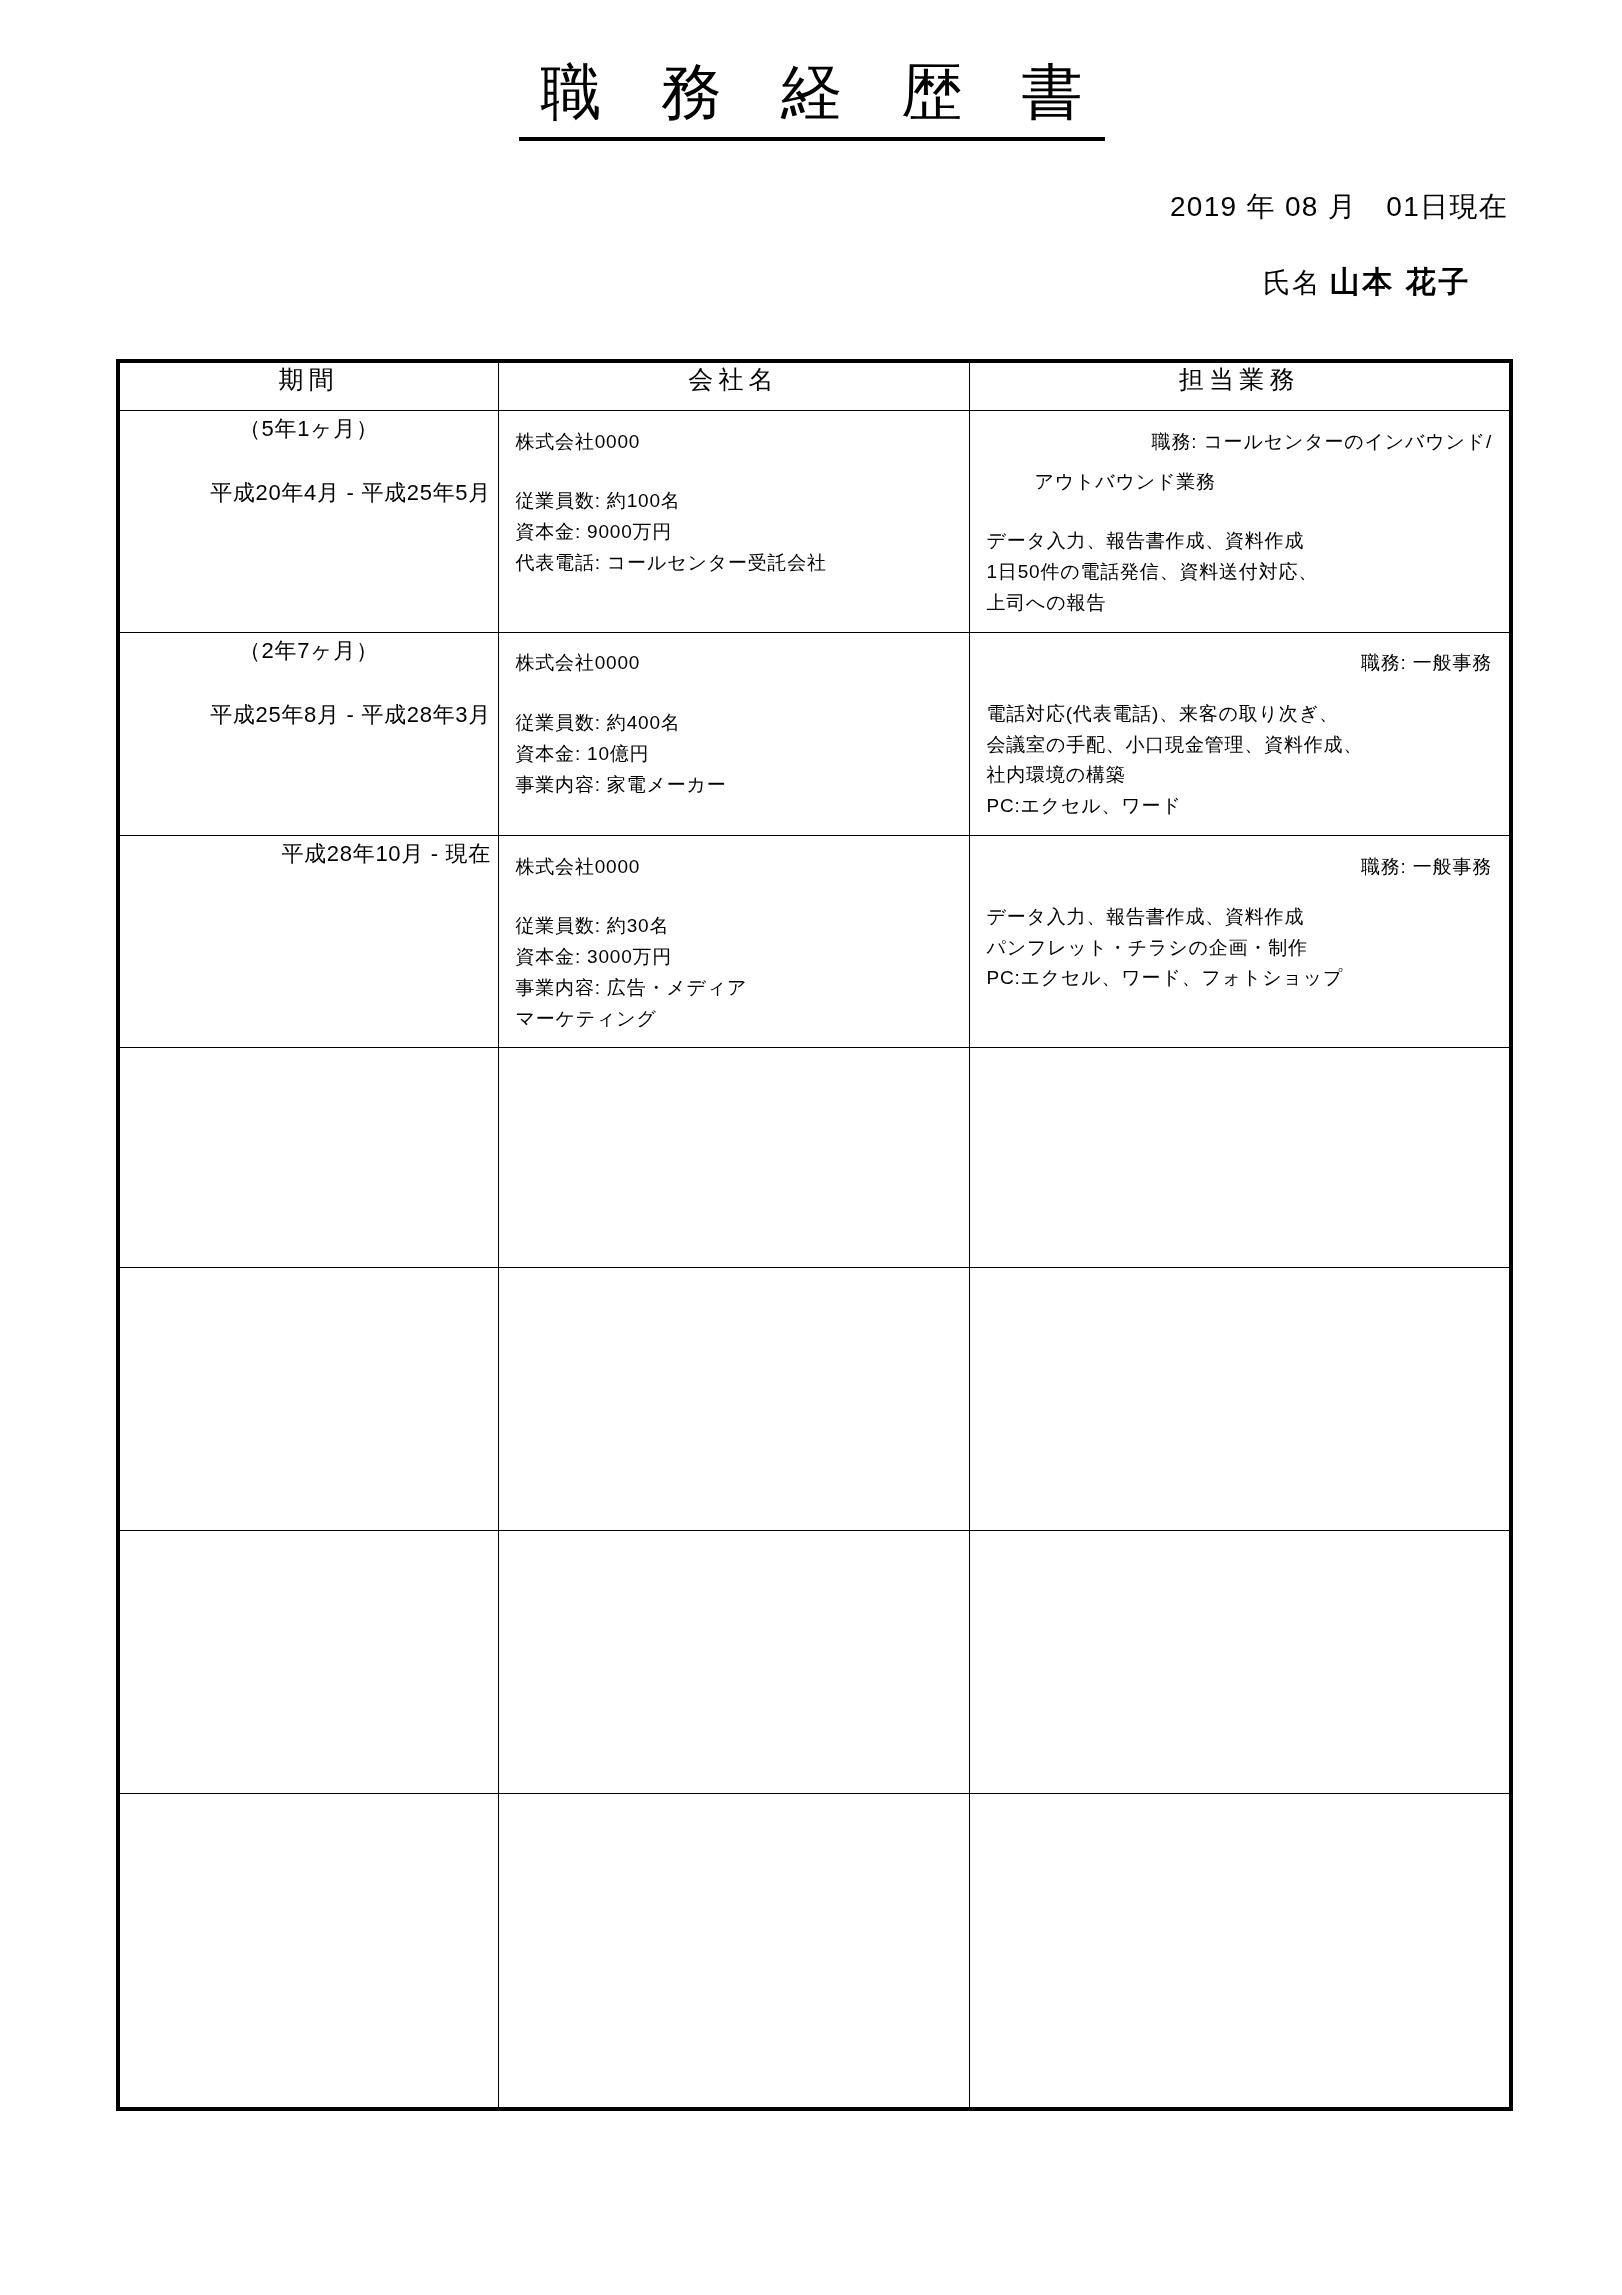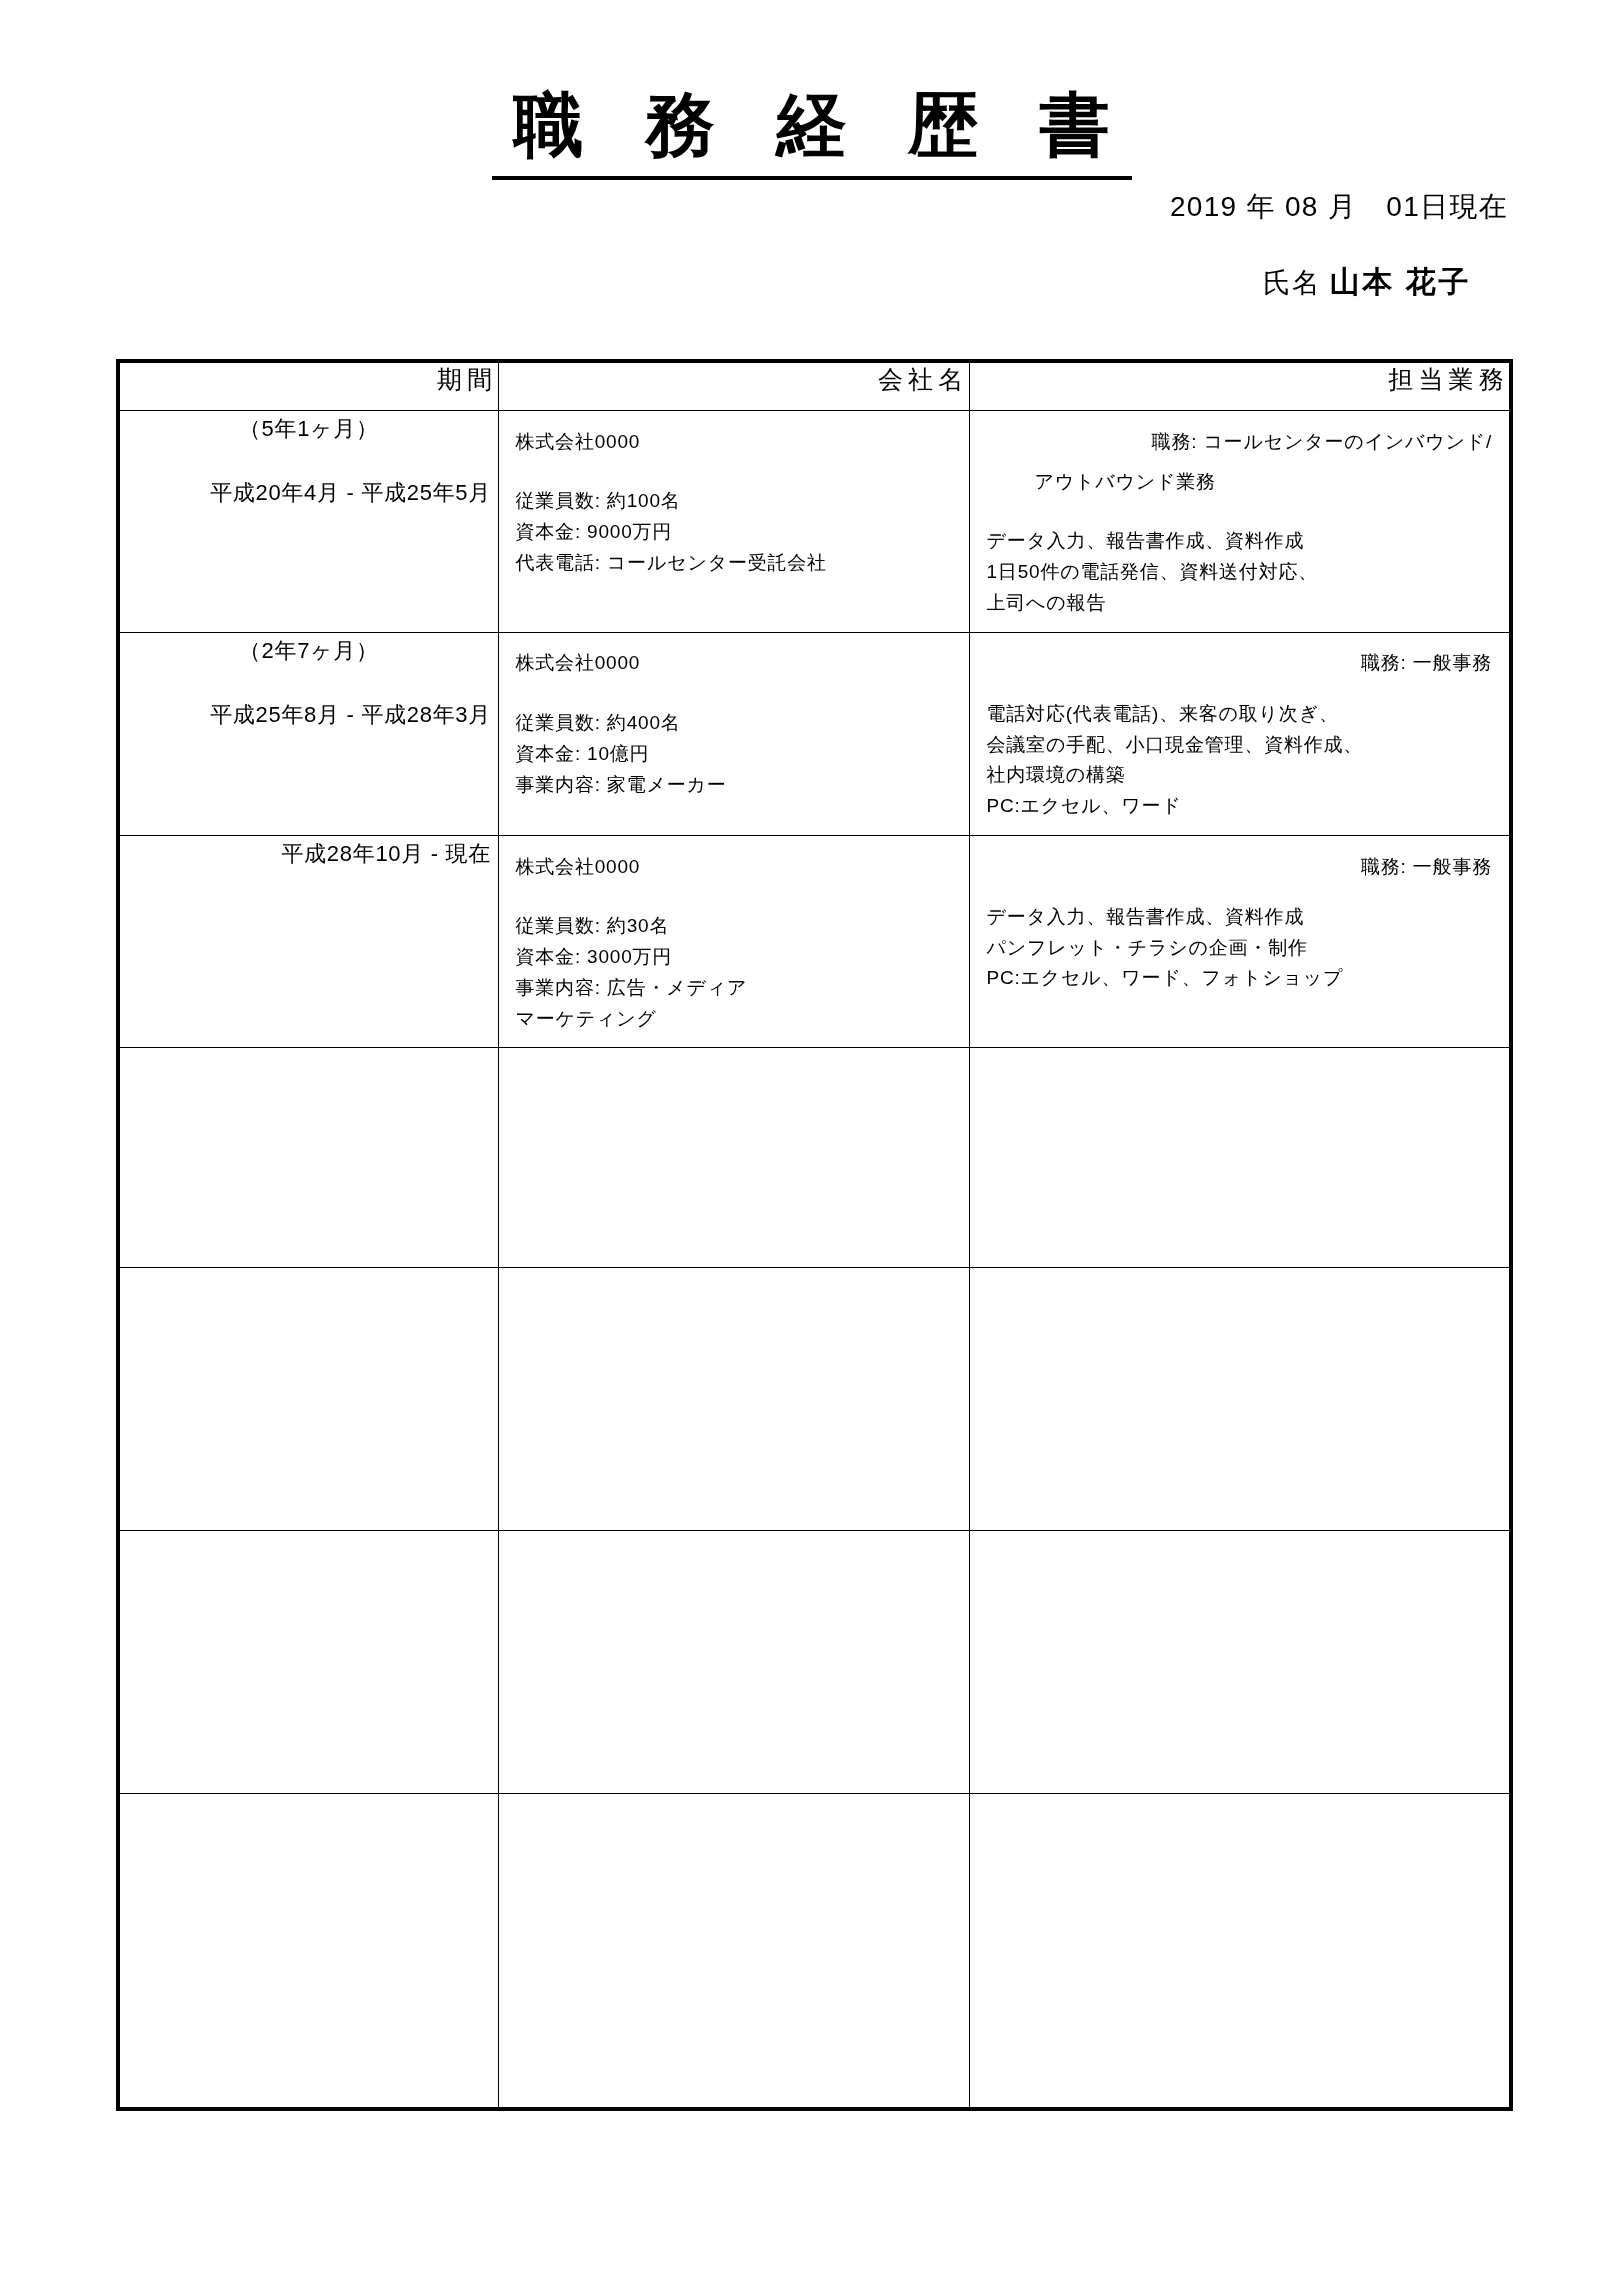--- a/index.html
+++ b/index.html
@@ -27,28 +27,27 @@
   .title-wrap {
     position: absolute;
     left: 0;
     top: 58px;
     width: 1623px;
     text-align: center;
   }
   .doc-title {
     display: inline-block;
     font-family: "Liberation Serif", "DejaVu Serif", serif;
-    font-size: 70px;
-    font-weight: 700;
+    font-size: 61px;
+    font-weight: 400;
     letter-spacing: 22px;
     padding: 0 0 9.2px 22px;
     border-bottom: 4.6px solid #000;
     line-height: 1.15;
     white-space: nowrap;
-    margin-top: 28px;
   }
 
   
   .meta-date {
     position: absolute;
     right: 115px;
     top: 188px;
     font-size: 28px;
     letter-spacing: 1.3px;
     white-space: nowrap;
@@ -86,21 +85,21 @@
     padding: 0;
     font-weight: 400;
   }
   
   .tbl {
     border: 4.6px solid #000;
   }
 
   .hdr-cell {
     height: 47px;
-    text-align: right;
+    text-align: center;
     vertical-align: middle;
     font-family: Liberation Serif, serif;
     font-size: 25px;
     letter-spacing: 5.2px;
     padding-left: 5.2px;
     font-weight: 400;
   }
 
   .cell-inner {
     padding: 15.7px 17px 13px 17px;

